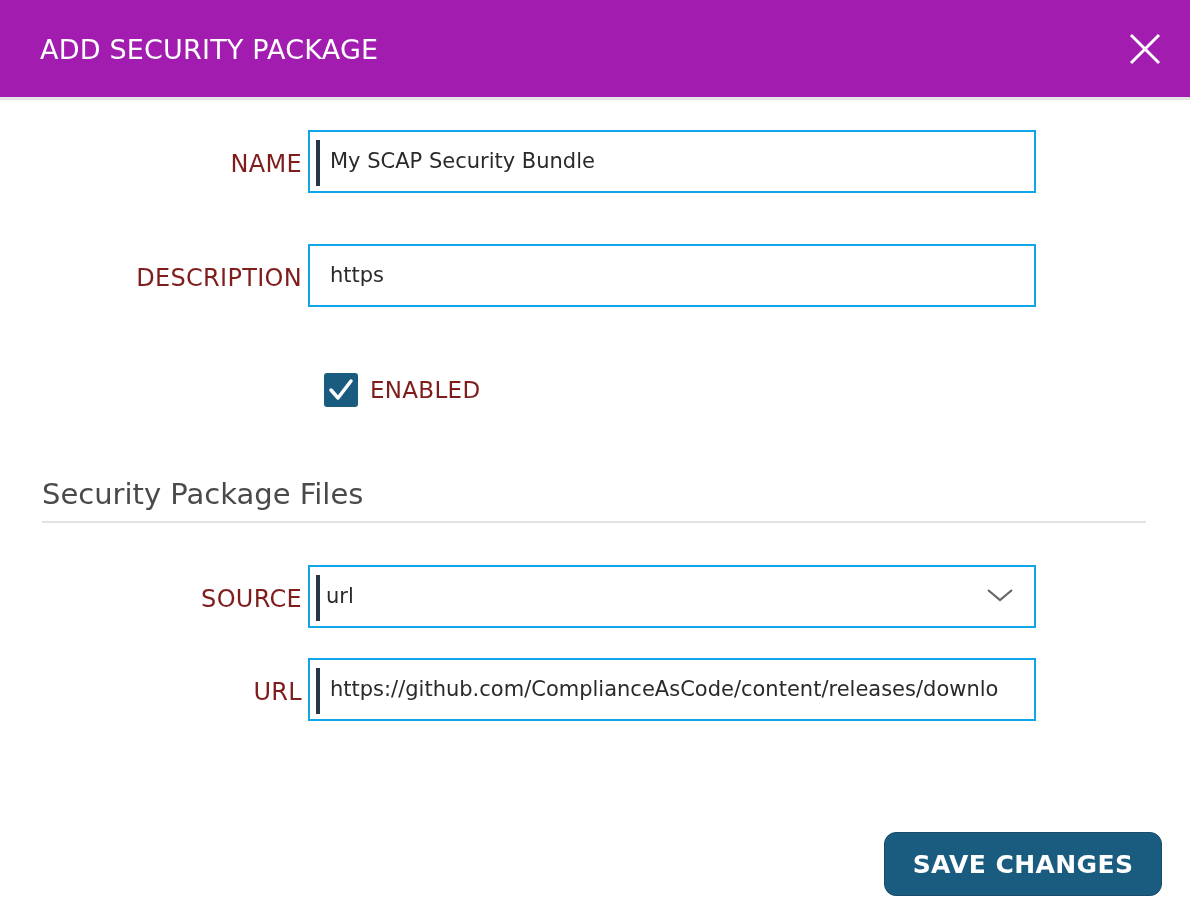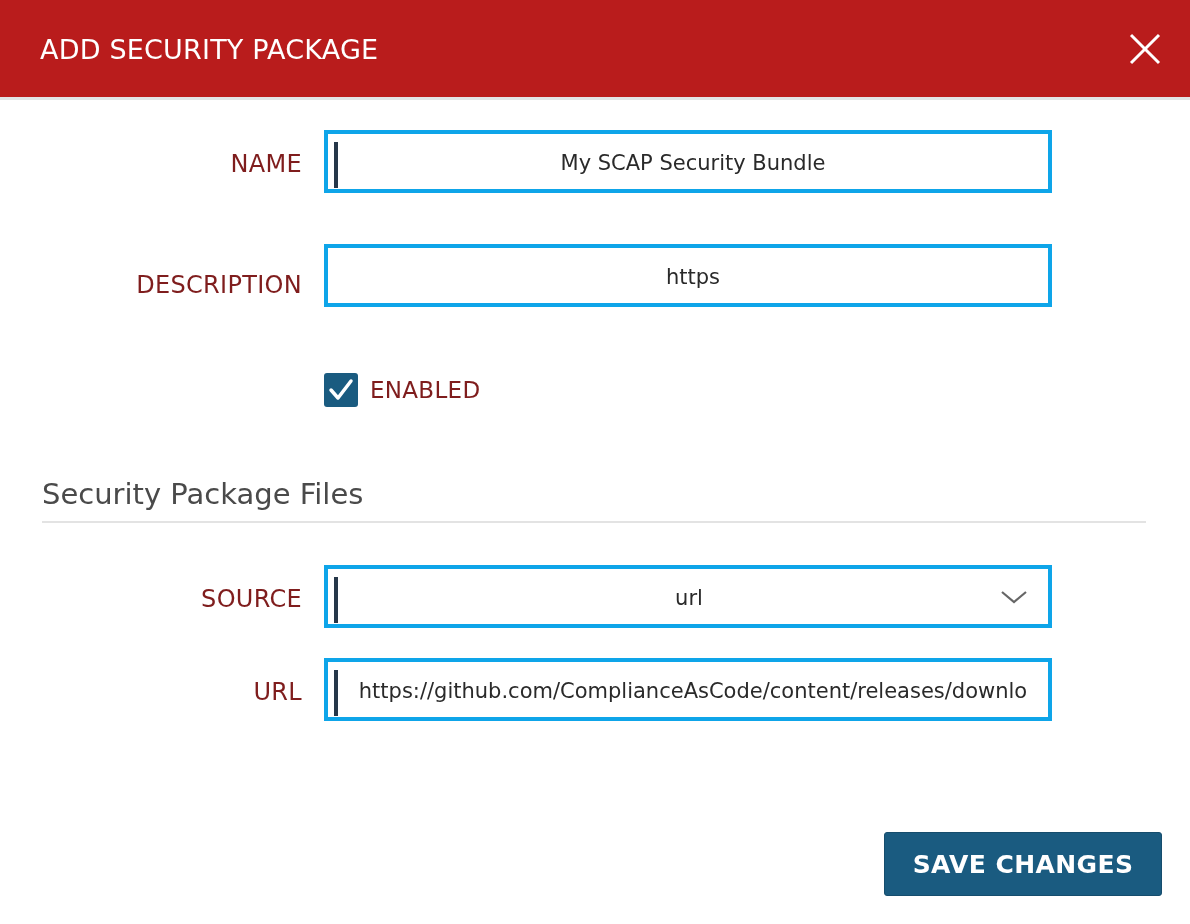--- a/index.html
+++ b/index.html
@@ -1,38 +1,38 @@
 <!DOCTYPE html>
 <html><head>
   <meta charset="utf-8">
   <style>
     * { box-sizing: border-box; margin: 0; padding: 0; }
     html, body { width: 1190px; height: 924px; background: #ffffff; overflow: hidden; }
     body { font-family: "DejaVu Sans", "Liberation Sans", sans-serif; color: #333; position: relative; }
 
     .header {
       position: absolute; left: 0; top: 0; width: 1190px; height: 97px;
-      background: #b91c1c;
+      background: #a21caf;
     }
     .header-rule { position: absolute; left: 0; top: 97px; width: 1190px; height: 3px; background: #e2e4e6; }
     .title {
       position: absolute; left: 40px; top: 30px;
       color: #ffffff; font-size: 27px; letter-spacing: 0.2px; line-height: 40px;
     }
     .close-btn {
       position: absolute; left: 1123px; top: 27px; width: 44px; height: 44px; cursor: pointer;
     }
 
     .label {
       position: absolute; right: 888px; font-size: 24px; color: #7f1d1d;
       letter-spacing: 0.3px; text-align: right; line-height: 30px;
     }
     .field {
-      position: absolute; left: 324px; width: 728px; height: 63px;
-      border: 4px solid #0ea5e9; background: #fff; text-align: center;
+      position: absolute; left: 308px; width: 728px; height: 63px;
+      border: 2px solid #0ea5e9; background: #fff;
     }
     .field .caret-bar {
       position: absolute; left: 6px; top: 8px; width: 4px; height: 46px; background: #263749;
     }
     .field .val {
       position: absolute; left: 20px; top: 0; line-height: 59px;
       font-size: 21px; color: #2a2a2a; white-space: nowrap; overflow: hidden; width: 690px;
     }
 
     .checkbox {
@@ -48,21 +48,21 @@
       position: absolute; left: 42px; top: 477px; font-size: 29px; color: #4a4a4a; line-height: 34px;
     }
     .section-rule {
       position: absolute; left: 42px; top: 521px; width: 1104px; height: 2px; background: #e3e3e3;
     }
 
     .chevron { position: absolute; right: 20px; top: 20px; width: 28px; height: 16px; }
 
     .save-btn {
       position: absolute; left: 884px; top: 832px; width: 278px; height: 64px;
-      background: #1a5b80; border: 1px solid #164d6d; border-radius: 3px;
+      background: #1a5b80; border: 1px solid #164d6d; border-radius: 12px;
       color: #fff; font-size: 25px; font-weight: bold; letter-spacing: 0.4px;
       display: flex; align-items: center; justify-content: center; cursor: pointer;
     }
   </style>
 </head>
 <body>
 
 <div class="header">
   <div class="title">ADD SECURITY PACKAGE</div>
   <div class="close-btn">
@@ -73,21 +73,21 @@
   </div>
 </div>
 <div class="header-rule"></div>
 
 <div class="label" style="top:149px;">NAME</div>
 <div class="field" style="top:130px;">
   <div class="caret-bar"></div>
   <div class="val">My SCAP Security Bundle</div>
 </div>
 
-<div class="label" style="top:270px;text-align:center;">DESCRIPTION</div>
+<div class="label" style="top:263px;text-align:center;">DESCRIPTION</div>
 <div class="field" style="top:244px;">
   <div class="val">https</div>
 </div>
 
 <div class="checkbox">
   <svg width="34" height="34" viewBox="0 0 34 34">
     <polyline points="7,17 14,25 27,8" fill="none" stroke="#ffffff" stroke-width="3.5" stroke-linecap="round" stroke-linejoin="round"></polyline>
   </svg>
 </div>
 <div class="cb-label">ENABLED</div>

